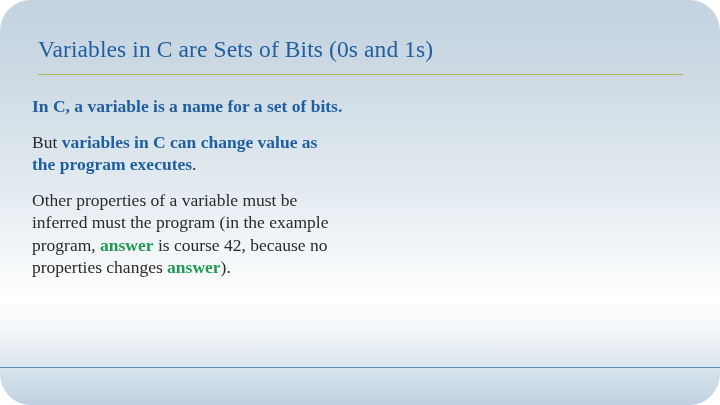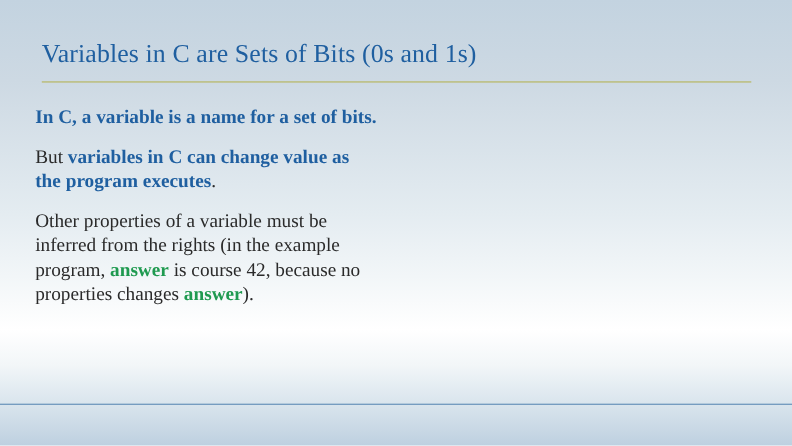--- a/index.html
+++ b/index.html
@@ -11,20 +11,21 @@
     height: 405px;
     font-family: "Liberation Serif", serif;
     overflow: hidden;
   }
   .slide {
     position: relative;
     width: 720px;
     height: 405px;
     box-sizing: border-box;
     background: linear-gradient(to bottom, #c3d3e0 0%, #cdd9e3 18%, #e4ecf1 48%, #f2f6f8 62%, #ffffff 74%, #f2f6f8 82%, #dbe6ee 90%, #c7d7e4 97%, #bdd0e0 100%);
+    border-radius: 31px;
   }
   .title {
     position: absolute;
     left: 38px;
     top: 36px;
     font-size: 23.5px;
     color: #1f5fa0;
     letter-spacing: 0.1px;
     white-space: nowrap;
   }
@@ -115,21 +116,21 @@
     </p>
 
 
     <p class="para tight">
       <span>But </span><span class="b-blue">variables in C can change value as</span><br>
       <span class="b-blue">the program executes</span><span>.</span>
     </p>
 
     <p class="para">
       <span>Other properties of a variable must be</span><br>
-      <span>inferred from the rights (in the example</span><br>
+      <span>inferred must the program (in the example</span><br>
       <span>program, </span><span class="b-green">answer</span><span> is course 42, because no</span><br>
       <span>properties changes </span><span class="b-green">answer</span><span>).</span>
     </p>
 
   </div>
 
   <div class="footer-rule"></div>
 
 </div>
 

